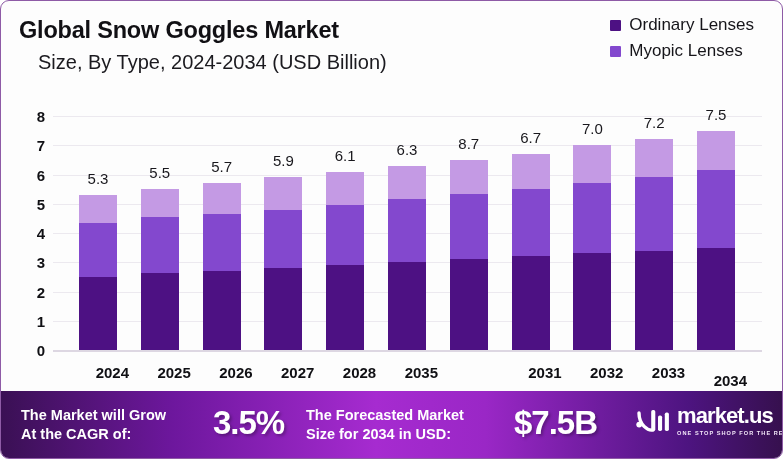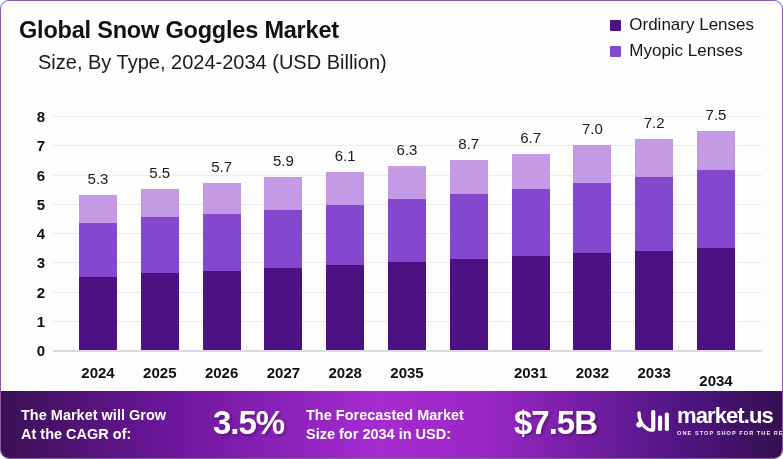--- a/index.html
+++ b/index.html
@@ -66,21 +66,21 @@
   .seg.mid   { background:#8348ce; }
   .seg.dark  { background:#4d1183; }
   .bar-total {
     position:absolute;
     width:60px; text-align:center;
     font-size:15px; color:#19181d;
     transform:translateX(-11px);
   }
   .xlabel {
     position:absolute;
-    width:62px; text-align:center;
+    width:62px; text-align:right;
     font-size:15px; font-weight:bold; color:#101014;
     transform:translateX(-12px);
   }
 
   
   #banner {
     position:absolute; left:0; right:0; bottom:0; height:67px;
     background:linear-gradient(90deg,#3a1054 0%, #6d179d 22%, #a62bd0 48%, #9a27c6 62%, #4d1480 88%, #36104e 100%);
     display:flex; align-items:center;
   }

